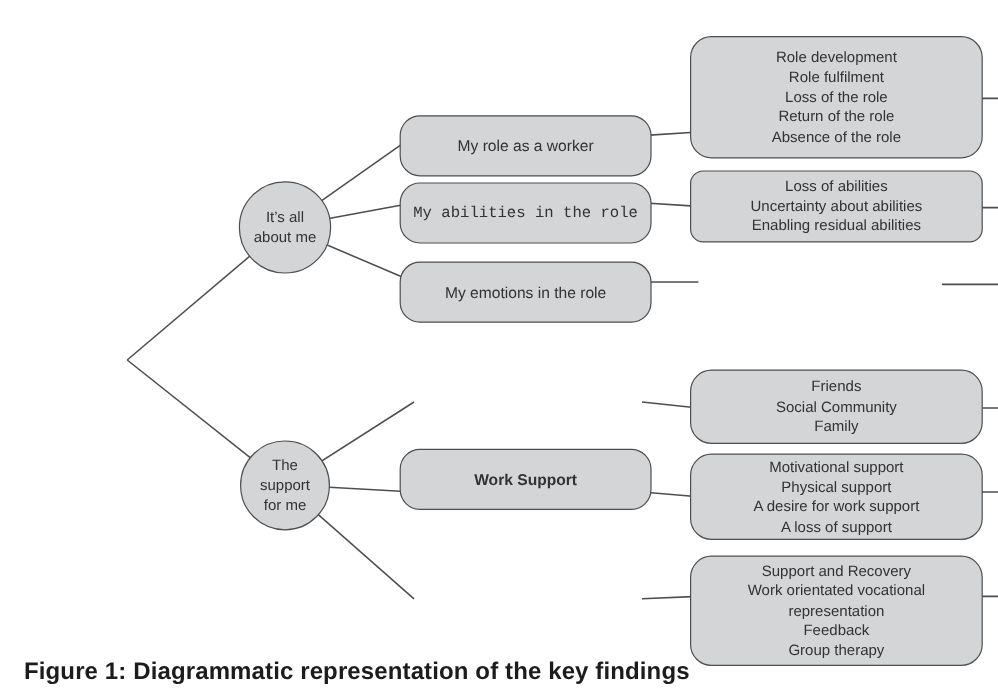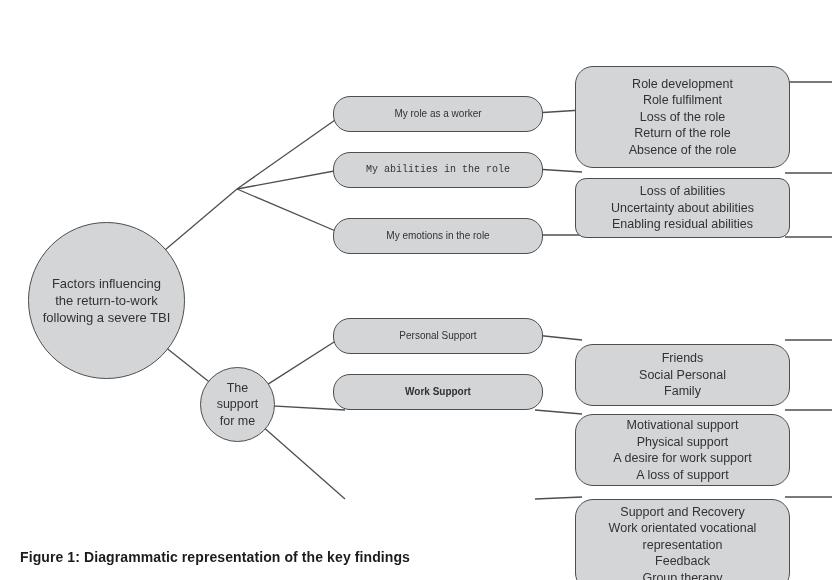--- a/index.html
+++ b/index.html
@@ -37,48 +37,47 @@
     width: 157px; height: 157px;
     font-size: 13px;
   }
   .circle-theme {
     font-size: 12.5px;
   }
   .circle-theme-1 { left: 199px; top: 151px; width: 77px; height: 77px; }
   .circle-theme-2 { left: 200px; top: 367px; width: 75px; height: 75px; }
   .pill {
     left: 333px;
-    width: 210px; height: 36px;
+    width: 210px; height: 51px;
     border-radius: 17px;
-    font-size: 10px;
+    font-size: 13px;
   }
   .pill-1 { top: 96px; }
   .pill-2 { top: 152px; font-family: Liberation Mono, monospace; }
   .pill-3 { top: 218px; }
   .pill-4 { top: 318px; }
   .pill-5 { top: 374px; font-weight: bold; }
   .pill-6 { top: 482px; }
   .box {
     left: 575px;
-    width: 215px;
+    width: 244px;
     border-radius: 18px;
     font-size: 12.5px;
     padding: 2px 10px;
-    margin-top: 36px;
   }
   .box-1 { top: 30px;  height: 102px; }
   .box-2 { top: 142px; height: 60px; border-radius: 11px; }
   .box-3 { top: 213px; height: 45px; }
   .box-4 { top: 308px; height: 62px; }
   .box-5 { top: 378px; height: 72px; }
   .box-6 { top: 463px; height: 92px; }
   .caption {
     position: absolute;
     left: 20px; top: 549px;
-    font-size: 14px;
+    font-size: 20px;
     font-weight: bold;
     color: #1c1c1e;
     letter-spacing: 0.1px;
   }
 </style>
 </head>
 <body>
 
 <div class="canvas">
 
@@ -105,63 +104,59 @@
 
       <line x1="785" y1="82" x2="832" y2="82"></line>
       <line x1="785" y1="173" x2="832" y2="173"></line>
       <line x1="785" y1="237" x2="832" y2="237"></line>
       <line x1="785" y1="340" x2="832" y2="340"></line>
       <line x1="785" y1="410" x2="832" y2="410"></line>
       <line x1="785" y1="497" x2="832" y2="497"></line>
     </g>
   </svg>
 
-  <div class="node circle circle-main">
-    <span class="label">Factors influencing
-the return-to-work
-following a severe TBI</span>
+
+  <div class="node circle circle-theme circle-theme-1">
+    <span class="label">It’s all
+about me</span>
   </div>
-
   <div class="node circle circle-theme circle-theme-2">
     <span class="label">The
 support
 for me</span>
   </div>
 
   <div class="node pill pill-1">
     <span class="label">My role as a worker</span>
   </div>
   <div class="node pill pill-2">
     <span class="label">My abilities in the role</span>
   </div>
   <div class="node pill pill-3">
     <span class="label">My emotions in the role</span>
-  </div>
-  <div class="node pill pill-4">
-    <span class="label">Personal Support</span>
   </div>
   <div class="node pill pill-5">
     <span class="label">Work Support</span>
   </div>
 
   <div class="node box box-1">
     <span class="label">Role development
 Role fulfilment
 Loss of the role
 Return of the role
 Absence of the role</span>
   </div>
   <div class="node box box-2">
     <span class="label">Loss of abilities
 Uncertainty about abilities
 Enabling residual abilities</span>
   </div>
   <div class="node box box-4">
     <span class="label">Friends
-Social Personal
+Social Community
 Family</span>
   </div>
   <div class="node box box-5">
     <span class="label">Motivational support
 Physical support
 A desire for work support
 A loss of support</span>
   </div>
   <div class="node box box-6">
     <span class="label">Support and Recovery

